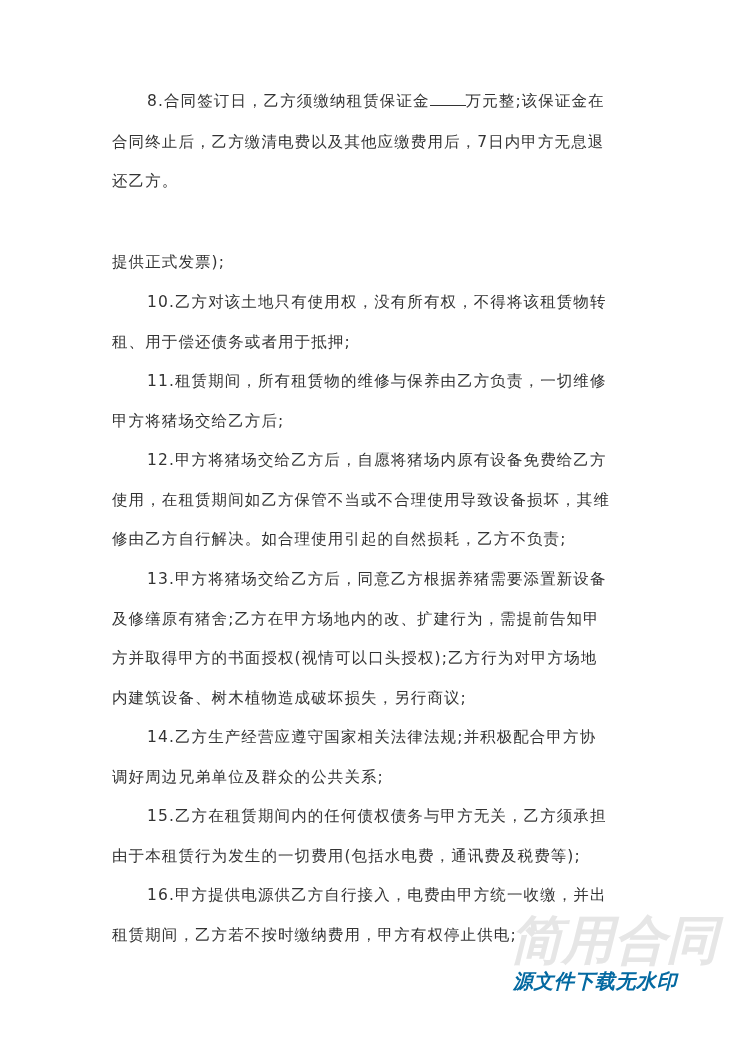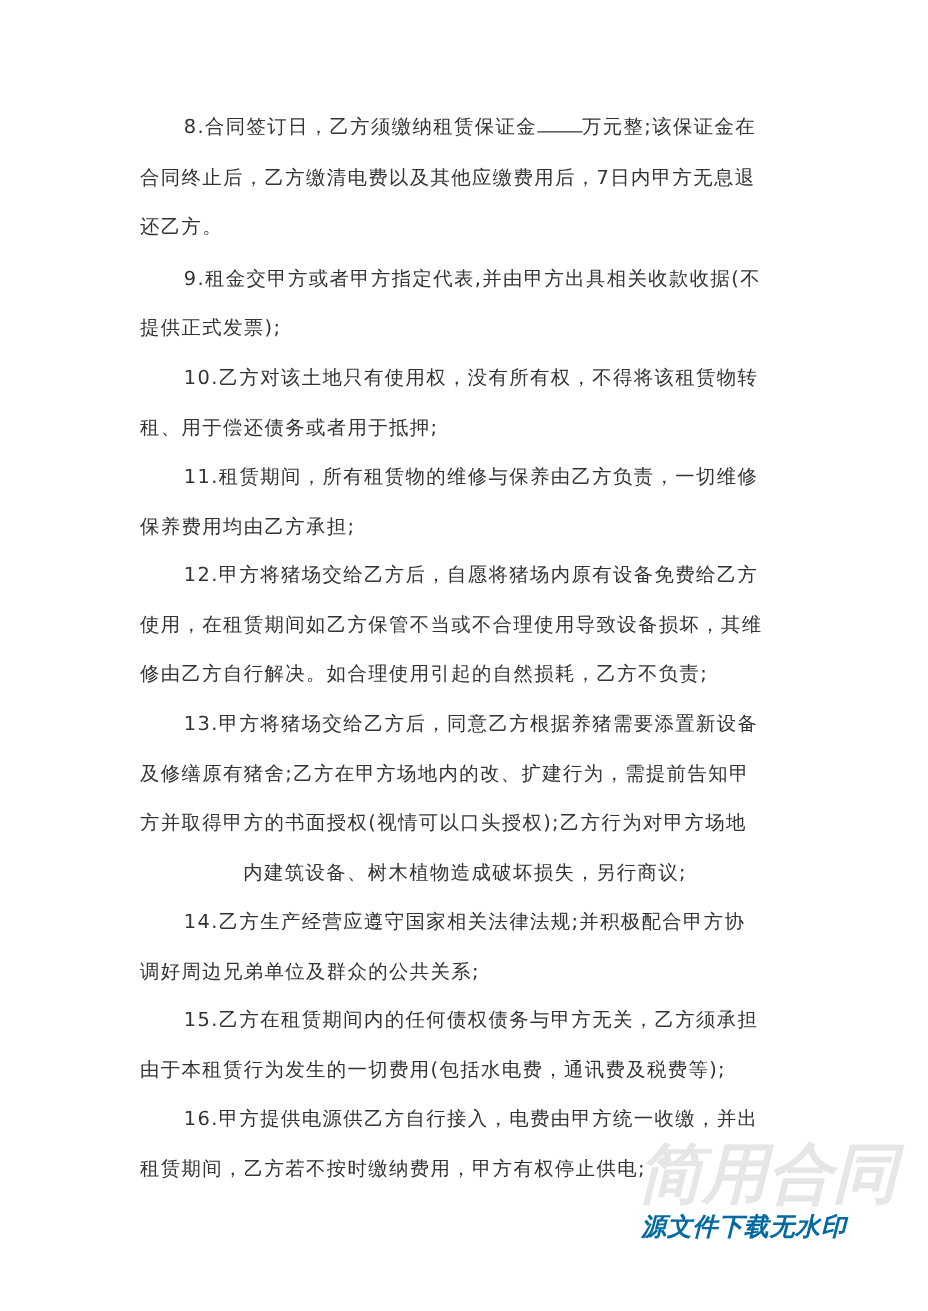--- a/index.html
+++ b/index.html
@@ -50,37 +50,36 @@
 </style>
 </head>
 <body>
 
 <div class="page">
 
   <div class="line indent" style="top:88px;"><span>8.合同签订日，乙方须缴纳租赁保证金</span><span class="blank"></span><span>万元整;该保证金在</span></div>
   <div class="line" style="top:129px;">合同终止后，乙方缴清电费以及其他应缴费用后，7日内甲方无息退</div>
   <div class="line" style="top:168px;">还乙方。</div>
 
-  <div class="line indent" style="top:210px;">9.租金交甲方或者甲方指定代表,并由甲方出具相关收款收据(不</div>
   <div class="line" style="top:249px;">提供正式发票);</div>
 
   <div class="line indent" style="top:289px;">10.乙方对该土地只有使用权，没有所有权，不得将该租赁物转</div>
   <div class="line" style="top:329px;">租、用于偿还债务或者用于抵押;</div>
 
   <div class="line indent" style="top:368px;">11.租赁期间，所有租赁物的维修与保养由乙方负责，一切维修</div>
-  <div class="line" style="top:408px;">保养费用均由乙方承担;</div>
+  <div class="line" style="top:408px;">甲方将猪场交给乙方后;</div>
 
   <div class="line indent" style="top:447px;">12.甲方将猪场交给乙方后，自愿将猪场内原有设备免费给乙方</div>
   <div class="line" style="top:487px;">使用，在租赁期间如乙方保管不当或不合理使用导致设备损坏，其维</div>
   <div class="line" style="top:526px;">修由乙方自行解决。如合理使用引起的自然损耗，乙方不负责;</div>
 
   <div class="line indent" style="top:566px;">13.甲方将猪场交给乙方后，同意乙方根据养猪需要添置新设备</div>
   <div class="line" style="top:606px;">及修缮原有猪舍;乙方在甲方场地内的改、扩建行为，需提前告知甲</div>
   <div class="line" style="top:645px;">方并取得甲方的书面授权(视情可以口头授权);乙方行为对甲方场地</div>
-  <div class="line" style="top:685px;text-align:center;">内建筑设备、树木植物造成破坏损失，另行商议;</div>
+  <div class="line" style="top:685px;">内建筑设备、树木植物造成破坏损失，另行商议;</div>
 
   <div class="line indent" style="top:724px;">14.乙方生产经营应遵守国家相关法律法规;并积极配合甲方协</div>
   <div class="line" style="top:764px;">调好周边兄弟单位及群众的公共关系;</div>
 
   <div class="line indent" style="top:803px;">15.乙方在租赁期间内的任何债权债务与甲方无关，乙方须承担</div>
   <div class="line" style="top:843px;">由于本租赁行为发生的一切费用(包括水电费，通讯费及税费等);</div>
 
   <div class="line indent" style="top:882px;">16.甲方提供电源供乙方自行接入，电费由甲方统一收缴，并出</div>
   <div class="line" style="top:922px;">租赁期间，乙方若不按时缴纳费用，甲方有权停止供电;</div>
 

